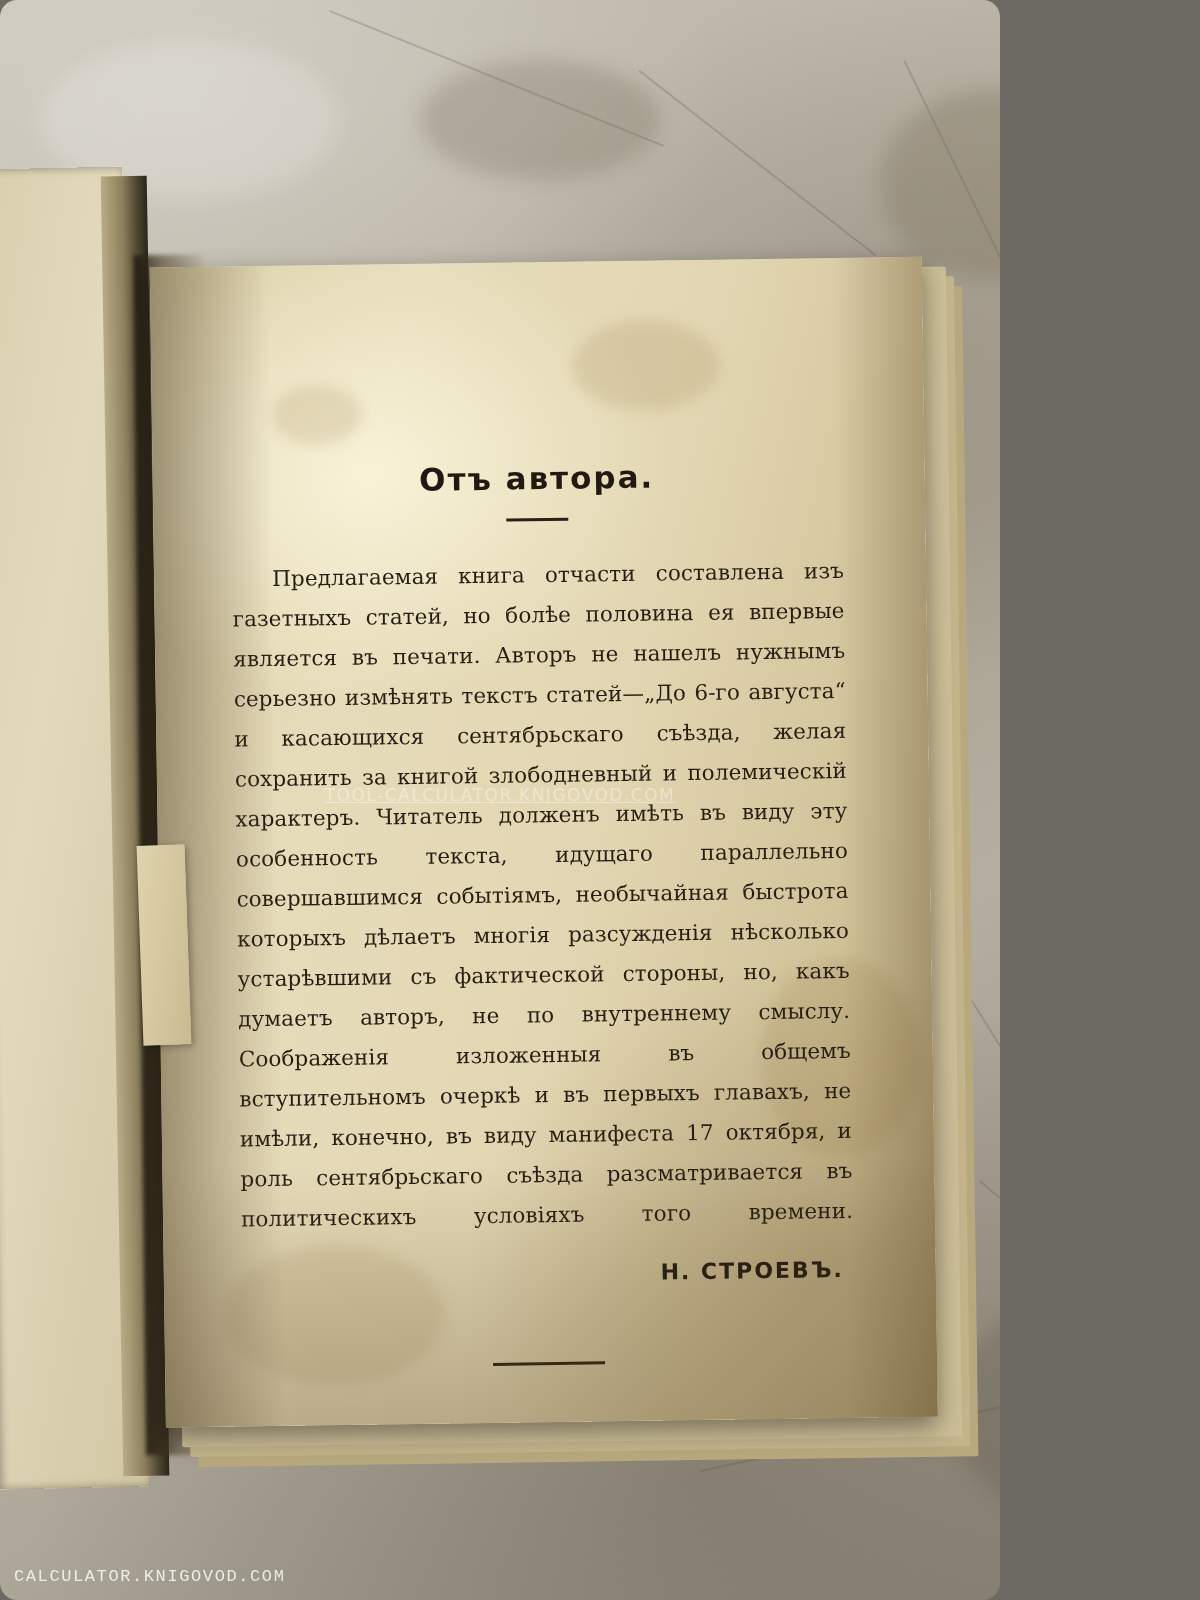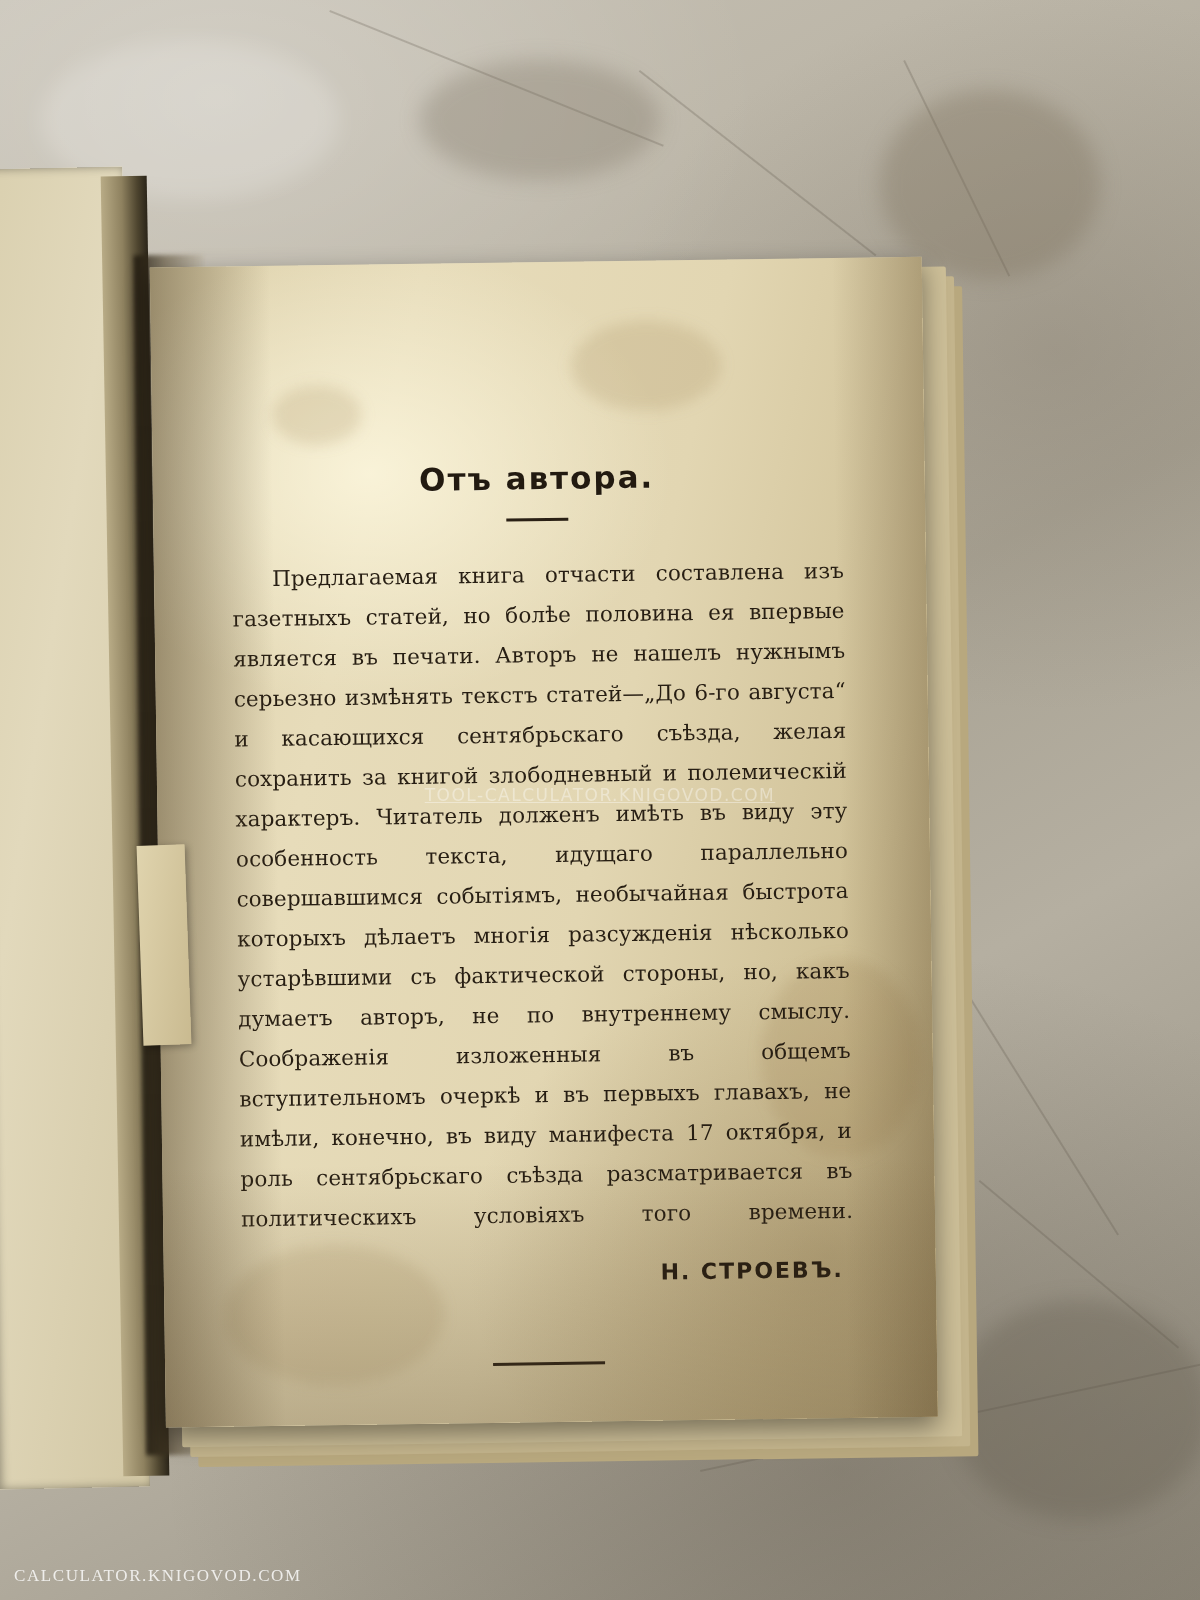--- a/index.html
+++ b/index.html
@@ -3,30 +3,31 @@
 <meta charset="utf-8">
 <title>Книга — Отъ автора</title>
 <style>
   html, body {
     margin: 0;
     padding: 0;
     background: #6d6a63;
   }
   #scene {
     position: relative;
-    width: 1200px;
+    width: 1000px;
     height: 1600px;
     overflow: hidden;
     font-family: "Liberation Serif", serif;
     
     background:
       radial-gradient(ellipse 780px 520px at 18% 6%, rgba(255,255,255,0.22), rgba(255,255,255,0) 70%),
       radial-gradient(ellipse 620px 500px at 88% 22%, rgba(120,110,96,0.30), rgba(0,0,0,0) 72%),
       radial-gradient(ellipse 900px 700px at 70% 92%, rgba(88,80,68,0.35), rgba(0,0,0,0) 75%),
       linear-gradient(152deg, #c9c4b8 0%, #bdb7a9 22%, #a9a394 48%, #b5afa1 66%, #908a7c 100%);
+    border-radius: 17px;
   }
   
   .vein {
     position: absolute;
     background: rgba(86,78,66,0.25);
     transform-origin: 0 0;
     filter: blur(0.6px);
     pointer-events: none;
   }
   .blotch {
@@ -208,21 +209,21 @@
     letter-spacing: 1.5px;
     color: rgba(255,255,255,0.38);
     white-space: nowrap;
     pointer-events: none;
     text-decoration: underline;
   }
   #watermark-corner {
     position: absolute;
     left: 14px;
     bottom: 14px;
-    font-family: Liberation Serif, serif;
+    font-family: Liberation Mono, monospace;
     font-size: 17px;
     letter-spacing: 1.6px;
     color: rgba(255,255,255,0.80);
     white-space: nowrap;
     pointer-events: none;
   }
 
   
   #paper-tab {
     position: absolute;

